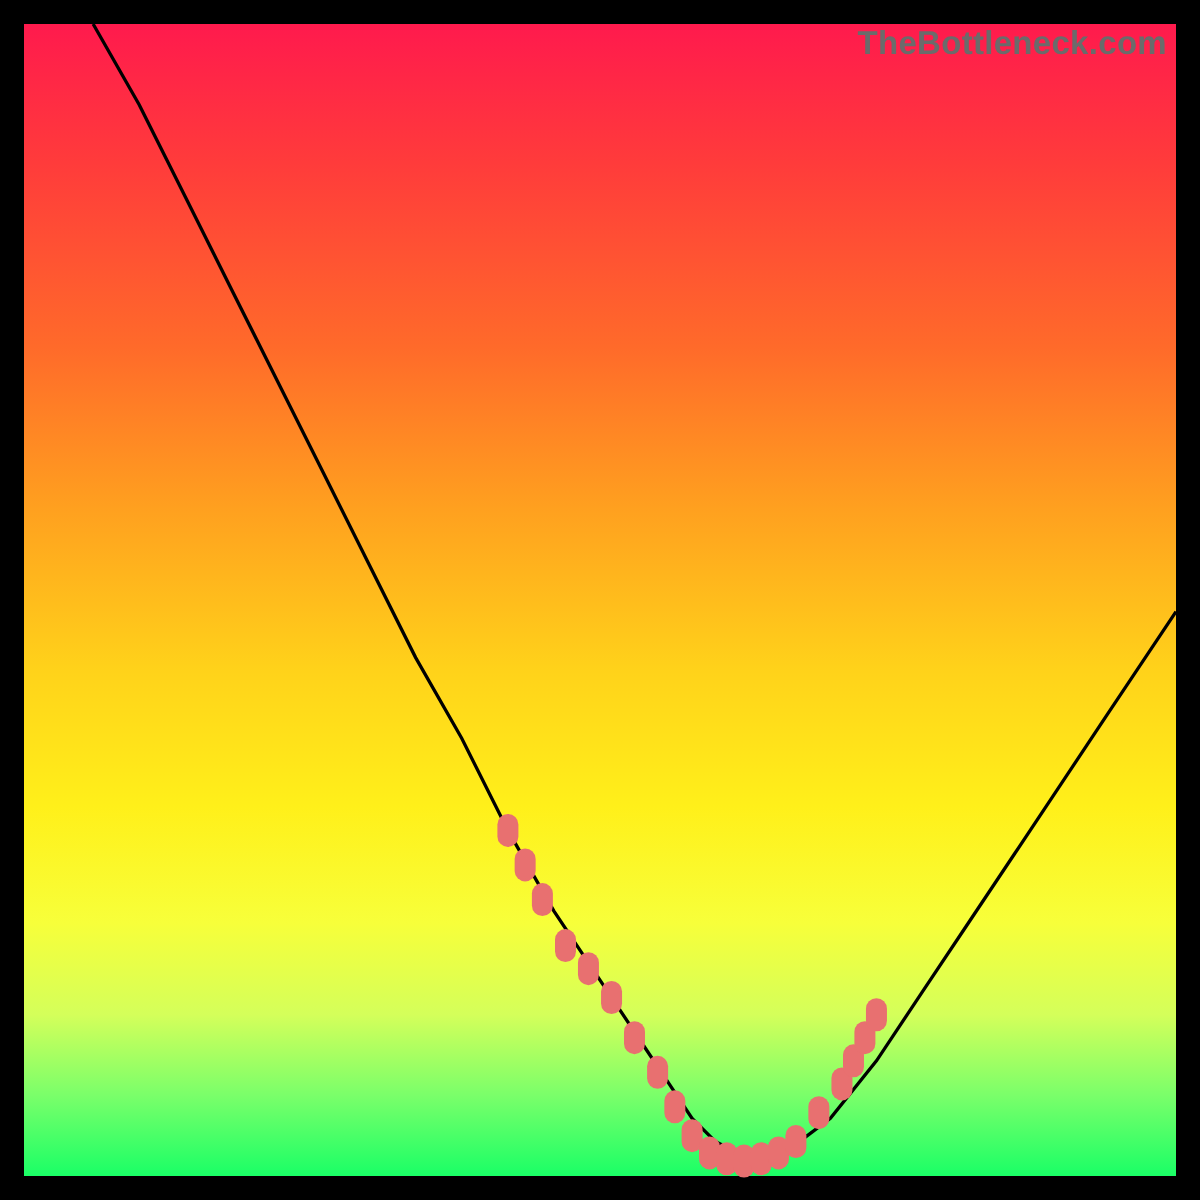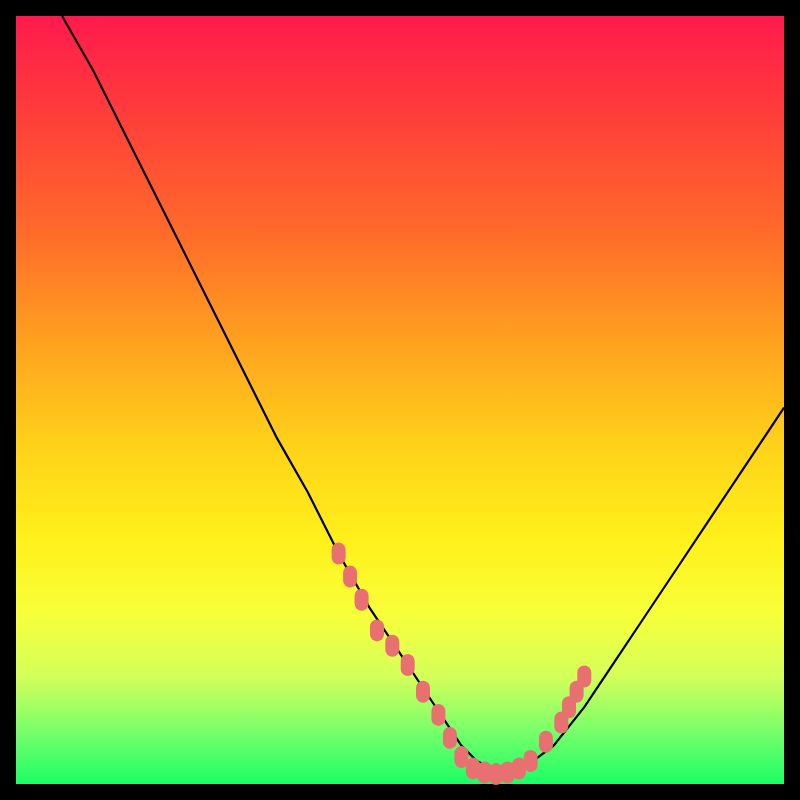--- a/index.html
+++ b/index.html
@@ -53,20 +53,21 @@
   .marker {
     fill: #e87070;
     stroke: none;
   }
 </style>
 </head>
 <body>
 
 <div class="frame">
   <div class="plot-area">
+    <div class="watermark">TheBottleneck.com</div>
     <svg class="curve" viewBox="0 0 768 768">
       <path id="curvePath" class="curve-path" d="M46.1 0.0 L76.8 53.8 L107.5 115.2 L138.2 176.6 L169.0 238.1 L199.7 299.5 L230.4 361.0 L261.1 422.4 L291.8 476.2 L322.6 537.6 L353.3 591.4 L384.0 637.4 L414.7 683.5 L430.1 706.6 L445.4 729.6 L460.8 745.0 L476.2 752.6 L491.5 756.5 L506.9 752.6 L537.6 729.6 L568.3 691.2 L599.0 645.1 L629.8 599.0 L660.5 553.0 L691.2 506.9 L721.9 460.8 L768.0 391.7"></path>
       <g id="markerGroup">
           <rect x="315.6" y="526.6" width="14" height="22" rx="7" ry="7" class="marker"></rect>
           <rect x="327.1" y="549.6" width="14" height="22" rx="7" ry="7" class="marker"></rect>
           <rect x="338.6" y="572.7" width="14" height="22" rx="7" ry="7" class="marker"></rect>
           <rect x="354.0" y="603.4" width="14" height="22" rx="7" ry="7" class="marker"></rect>
           <rect x="369.3" y="618.8" width="14" height="22" rx="7" ry="7" class="marker"></rect>
           <rect x="384.7" y="638.0" width="14" height="22" rx="7" ry="7" class="marker"></rect>
           <rect x="400.0" y="664.8" width="14" height="22" rx="7" ry="7" class="marker"></rect>

